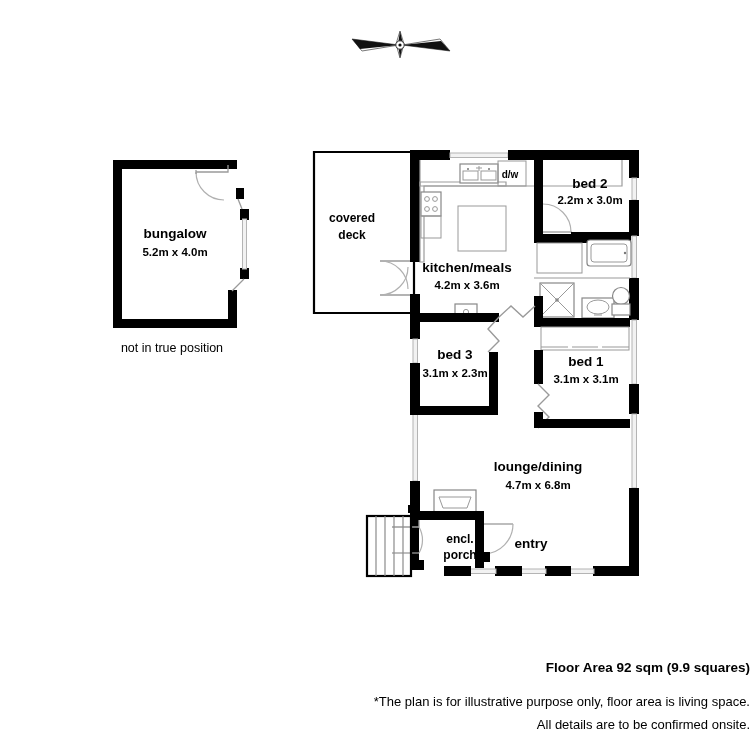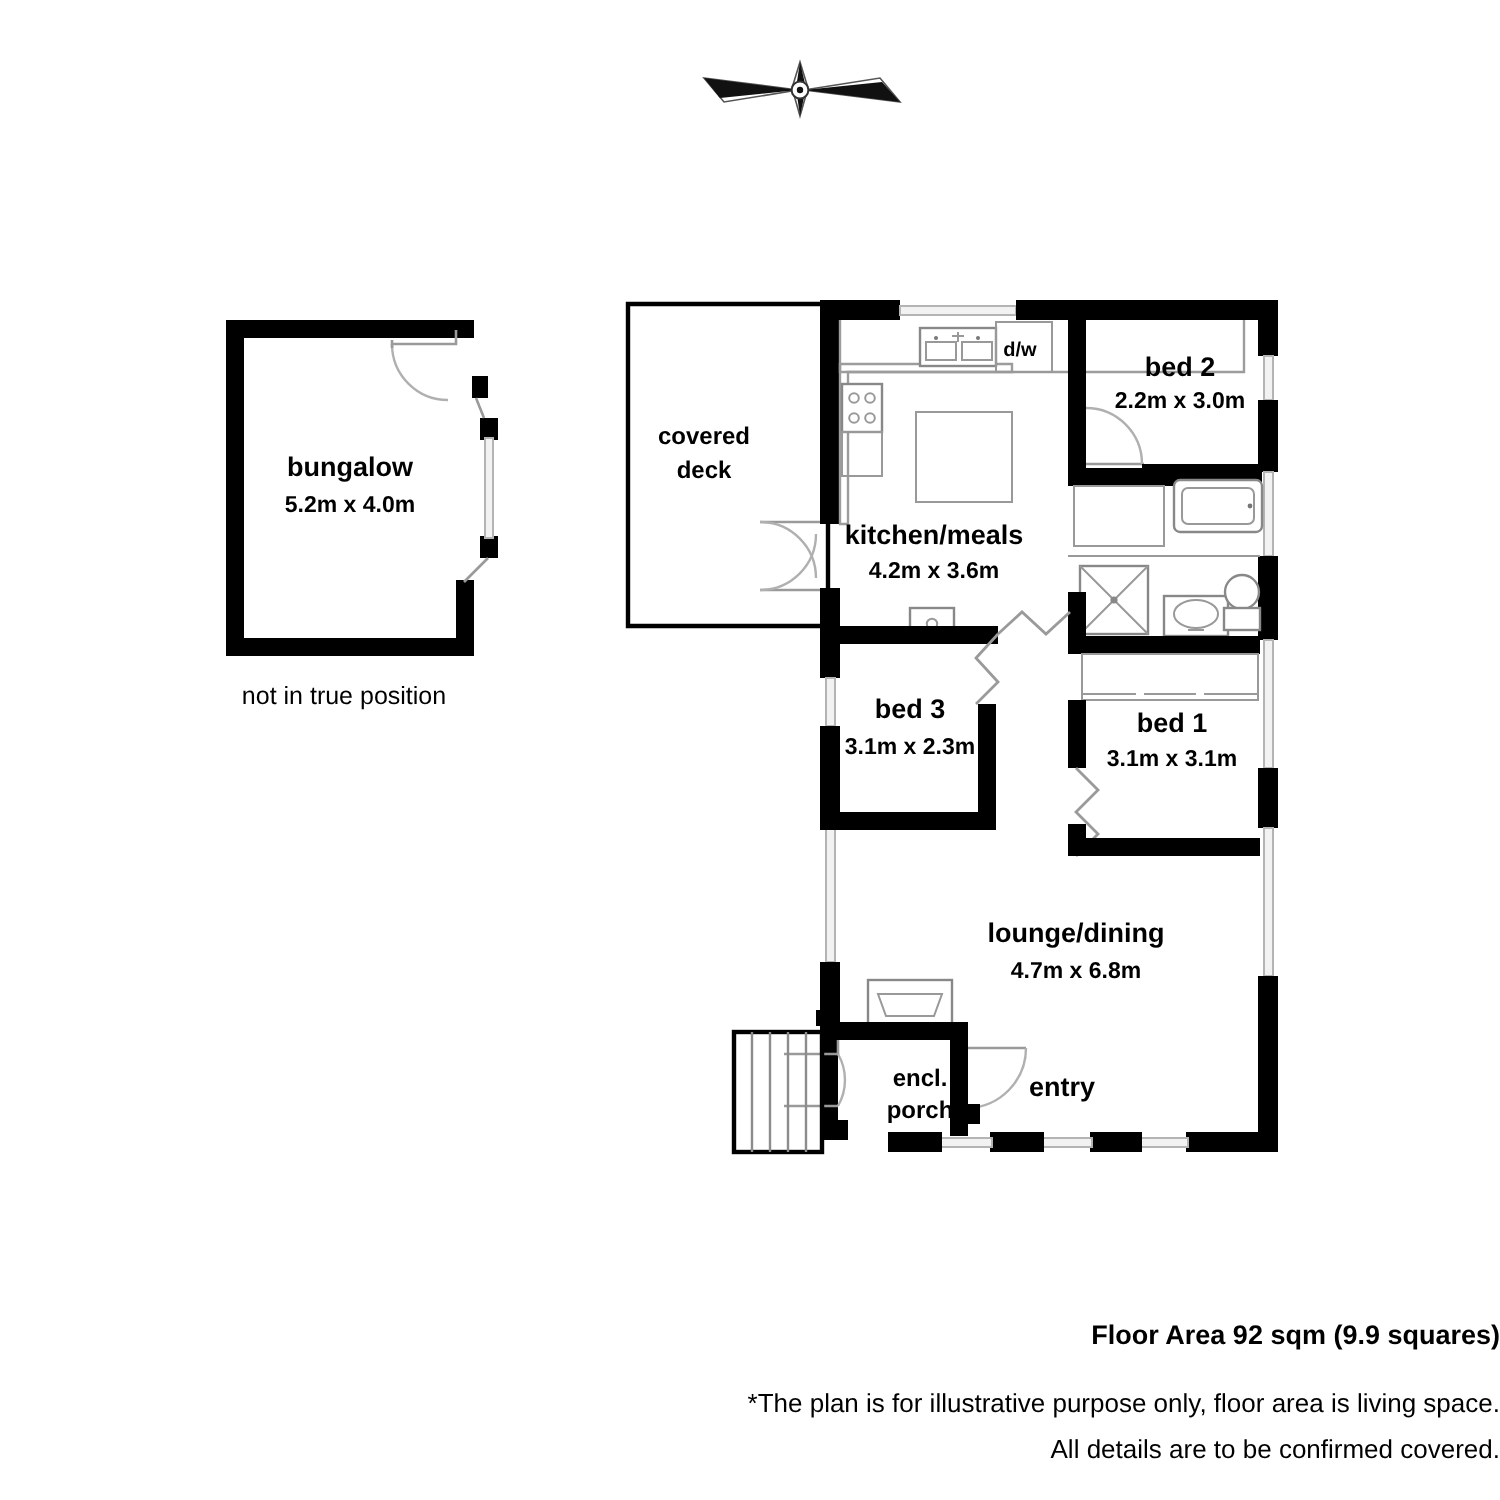--- a/index.html
+++ b/index.html
@@ -340,14 +340,14 @@
 
     <text class="room-label room-name" x="531" y="548">entry</text>
   </g>
 
 </svg>
 </div>
 
 <div class="footer-area">
   <p class="footer-title">Floor Area 92 sqm (9.9 squares)</p>
   <p class="footer-line">*The plan is for illustrative purpose only, floor area is living space.</p>
-  <p class="footer-line">All details are to be confirmed covered.</p>
+  <p class="footer-line">All details are to be confirmed onsite.</p>
 </div>
 
 </body></html>

